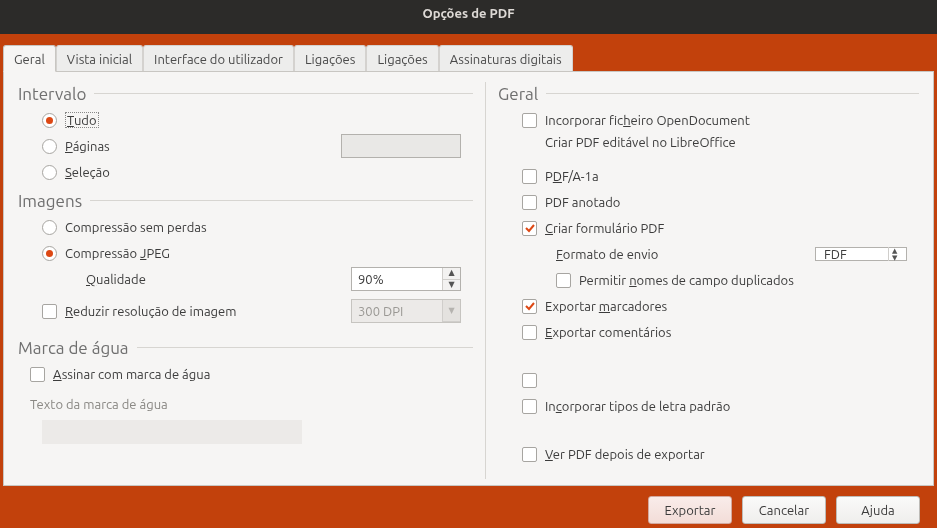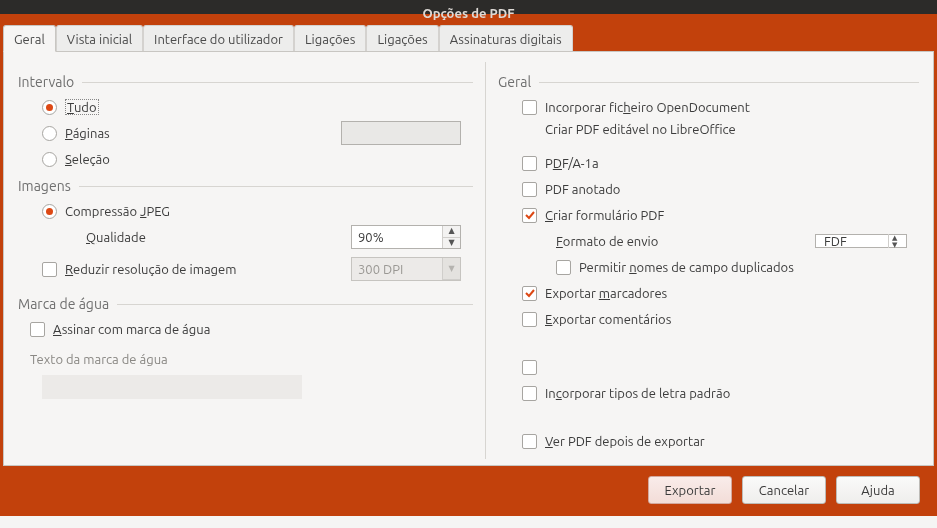--- a/index.html
+++ b/index.html
@@ -9,21 +9,21 @@
     font-size: 13px;
     color: #3c3c3c;
     background: #f5f5f4;
     width: 937px;
     height: 528px;
     overflow: hidden;
   }
   .titlebar {
     background: #2c2b29;
     color: #ddd9d5;
-    height: 14px;
+    height: 34px;
     line-height: 26px;
     text-align: center;
     font-weight: 600;
     font-size: 13px;
   }
   .window-body {
     background: #c2410c;
     padding: 11px 3px 0 3px;
     height: calc(528px - 26px);
     display: flex;
@@ -70,22 +70,22 @@
   }
   .col-left { flex: 0 0 455px; }
   .vsep {
     width: 1px;
     background: #d7d5d1;
     margin: 0 12px;
   }
   .col-right { flex: 1; }
   .group-label {
     color: #6f6f6f;
-    font-size: 14px;
-    margin: 12px 0 4px 0;
+    font-size: 17px;
+    margin: 2px 0 4px 0;
     display: flex;
     align-items: center;
     gap: 8px;
   }
   .group-label::after {
     content: "";
     flex: 1;
     height: 1px;
     background: #d7d5d1;
   }
@@ -221,20 +221,24 @@
         <span style="width:4px"></span>
       </div>
       <div class="row">
         <span class="radio"></span>
         <span class="label"><span class="accel">S</span>eleção</span>
       </div>
 
       <div class="group-label" style="margin-top:6px">Imagens</div>
 
       <div class="row">
+        <span class="radio"></span>
+        <span class="label">Compressão sem perdas</span>
+      </div>
+      <div class="row">
         <span class="radio selected"></span>
         <span class="label">Compressão <span class="accel">J</span>PEG</span>
       </div>
       <div class="row indent2">
         <span class="label"><span class="accel">Q</span>ualidade</span>
         <span class="spacer-col"></span>
         <span class="spin">
           <span class="val">90%</span>
           <span class="arrows">
               <div>▲</div>

